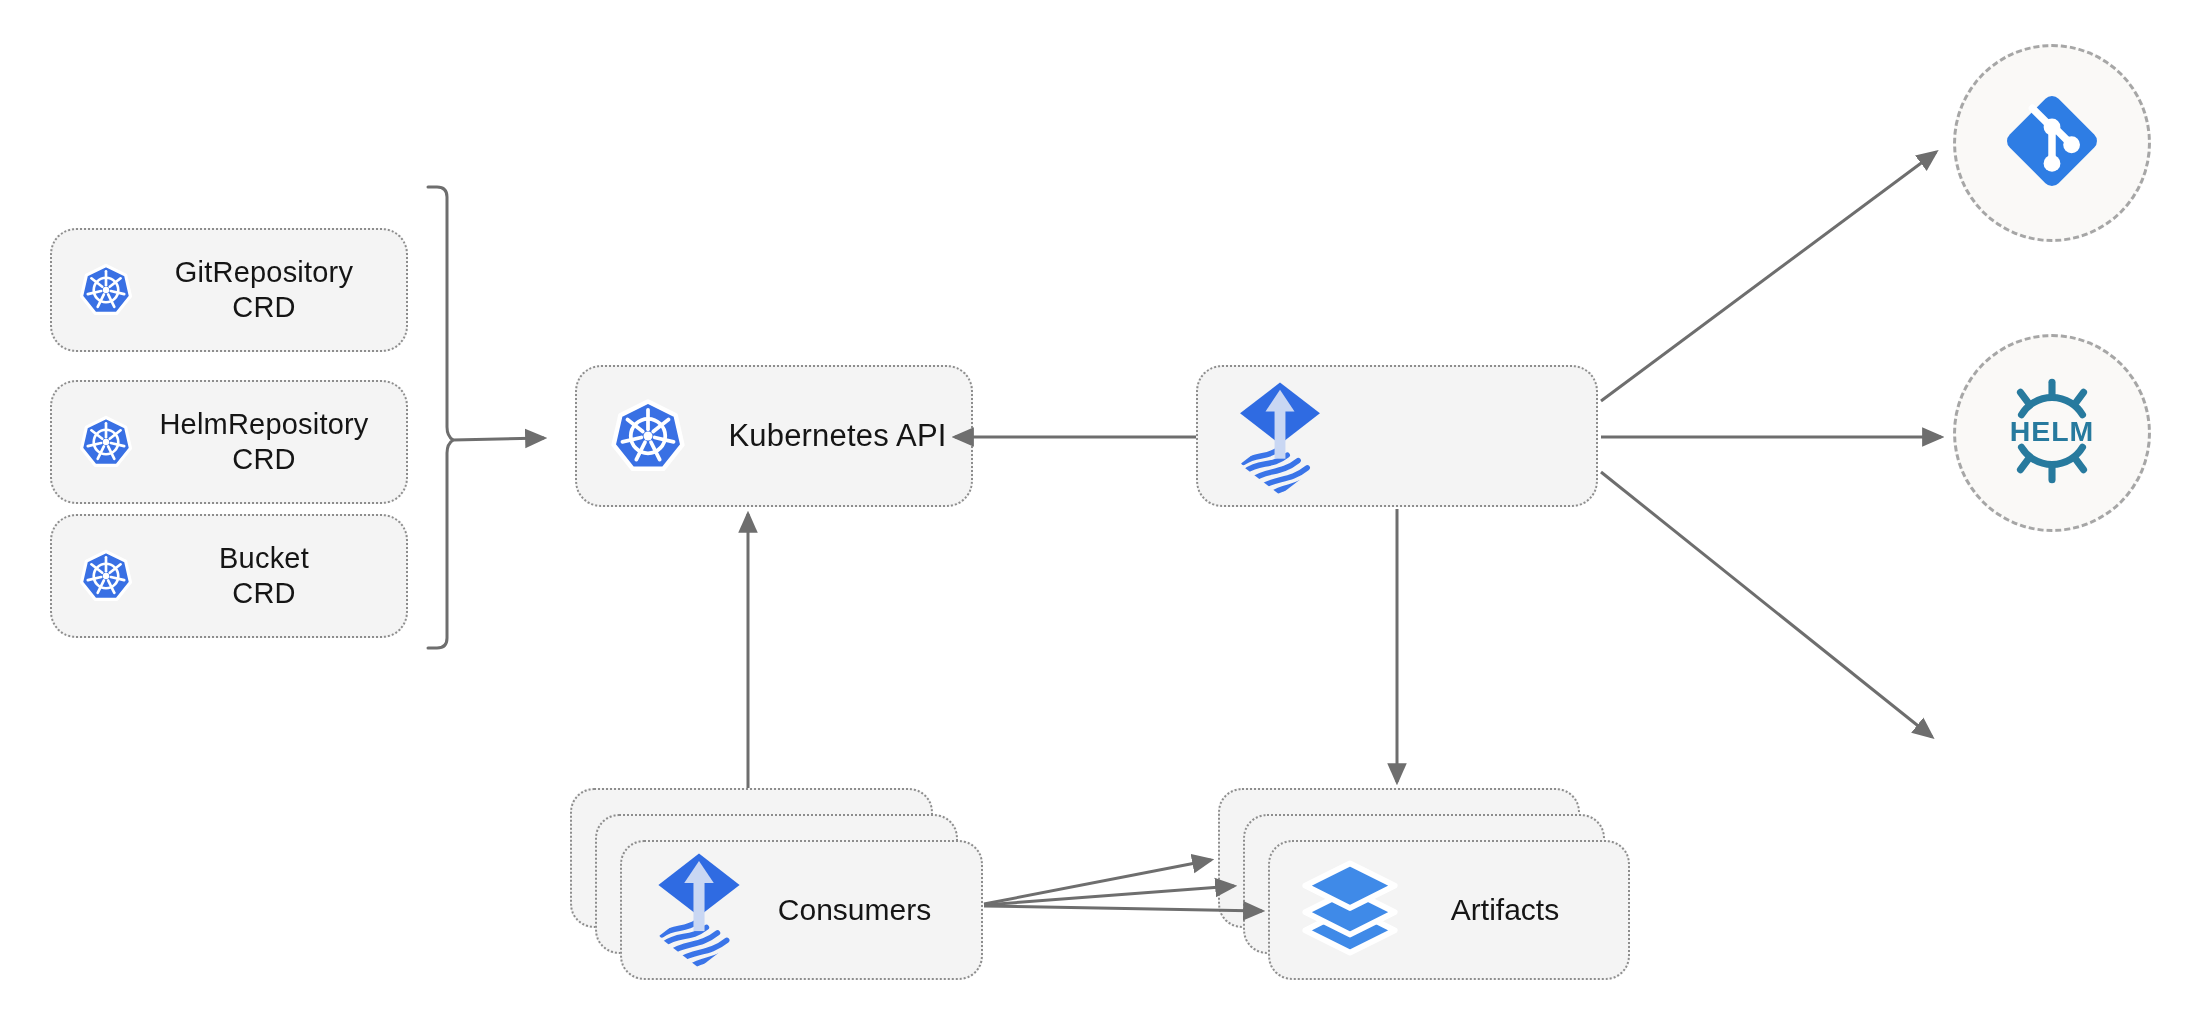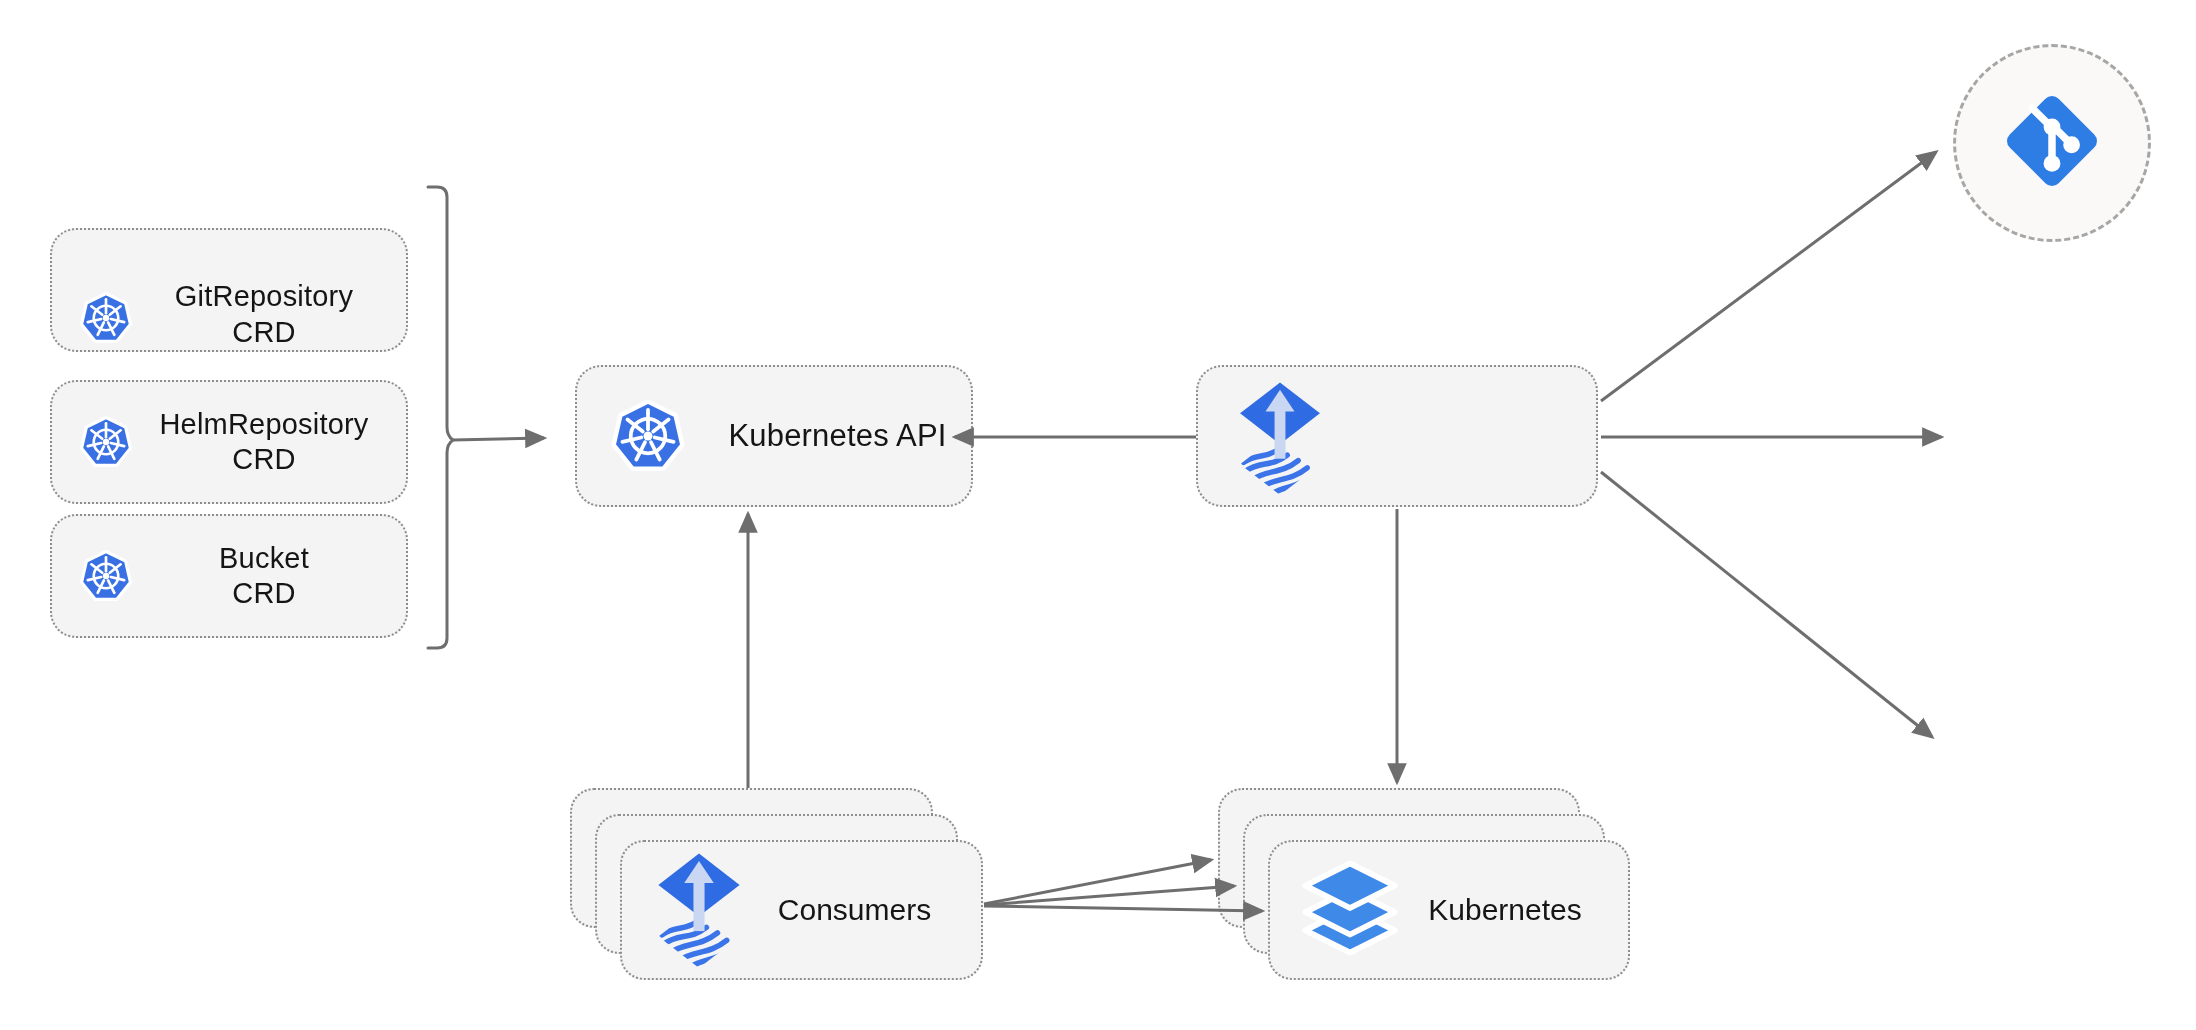--- a/index.html
+++ b/index.html
@@ -13,21 +13,21 @@
     background:#f4f4f4;border:2px dotted #8d8d8d;border-radius:26px;
     display:flex;align-items:center;
   }
   .node .icon{flex:0 0 auto;display:flex;align-items:center;justify-content:center;}
   .node .label{
     flex:1;text-align:center;color:#151515;line-height:1.22;
     font-size:29px;letter-spacing:0.2px;
   }
   .crd{left:50px;width:358px;height:124px;padding:0 16px 0 14px;}
   .crd .icon{margin-left:8px;}
-  #crd-git{top:228px;align-items:flex-end;}
+  #crd-git{top:228px;}
   #crd-helm{top:380px;}
   #crd-bucket{top:514px;}
 
   #k8s-api{left:575px;top:365px;width:398px;height:142px;padding:0 18px 0 26px;gap:29px;}
   #k8s-api .label{font-size:31px;}
 
   #source-controller{left:1196px;top:365px;width:402px;height:142px;padding:0 18px 0 36px;}
   #source-controller .label{font-size:30px;}
 
   
@@ -199,39 +199,56 @@
   <div class="stack-box" id="artifacts-back"></div>
   <div class="stack-box" id="artifacts-mid"></div>
   <div class="stack-box stack-front" id="artifacts-front">
     <span class="icon">
       <svg width="100" height="96" viewBox="0 0 120 116">
         <polygon points="60,58 114,85 60,112 6,85" fill="#3f8ae8" stroke="#ffffff" stroke-width="7" stroke-linejoin="round"></polygon>
         <polygon points="60,36 114,63 60,90 6,63" fill="#3f8ae8" stroke="#ffffff" stroke-width="7" stroke-linejoin="round"></polygon>
         <polygon points="60,4 114,31 60,58 6,31" fill="#3f8ae8" stroke="#ffffff" stroke-width="7" stroke-linejoin="round"></polygon>
       </svg>
     </span>
-    <span class="label">Kubernetes</span>
+    <span class="label">Artifacts</span>
   </div>
 
   <div class="ext-circle" id="ext-git">
     <span>
       <svg width="112" height="112" viewBox="0 0 120 120">
         <rect x="23" y="23" width="74" height="74" rx="10" fill="#2e7de4" transform="rotate(45 60 60)"></rect>
         <g stroke="#ffffff" stroke-width="8" stroke-linecap="round">
           <line x1="39" y1="25" x2="56" y2="42"></line>
           <line x1="60" y1="50" x2="60" y2="78"></line>
           <line x1="64" y1="47" x2="77" y2="60"></line>
         </g>
         <circle cx="60" cy="45" r="9" fill="#ffffff"></circle>
         <circle cx="81" cy="64" r="9" fill="#ffffff"></circle>
         <circle cx="60" cy="84" r="9" fill="#ffffff"></circle>
       </svg>
     </span>
   </div>
 
+  <div class="ext-circle" id="ext-helm">
+    <span>
+      <svg width="122" height="122" viewBox="0 0 120 120">
+        <g stroke="#277a9e" stroke-width="7" fill="none" stroke-linecap="round">
+          <path d="M30,44 A35,35 0 0 1 90,44"></path>
+          <path d="M30,76 A35,35 0 0 0 90,76"></path>
+          <line x1="60" y1="27" x2="60" y2="12"></line>
+          <line x1="38" y1="34" x2="29" y2="22"></line>
+          <line x1="82" y1="34" x2="91" y2="22"></line>
+          <line x1="60" y1="93" x2="60" y2="108"></line>
+          <line x1="38" y1="86" x2="29" y2="98"></line>
+          <line x1="82" y1="86" x2="91" y2="98"></line>
+        </g>
+        <text x="60" y="70" text-anchor="middle" font-family="Liberation Sans, sans-serif" font-size="28" font-weight="bold" fill="#277a9e" letter-spacing="1">HELM</text>
+      </svg>
+    </span>
+  </div>
 
 
   <svg id="edges" width="2196" height="1030" viewBox="0 0 2196 1030">
     <defs>
       <marker id="arrow" viewBox="0 0 10 10" refX="8.5" refY="5" markerWidth="7.4" markerHeight="7.4" orient="auto-start-reverse">
         <path d="M0,0.6 L10,5 L0,9.4 Z" fill="#6e6e6e"></path>
       </marker>
     </defs>
     <g stroke="#6e6e6e" stroke-width="3" fill="none">
 

